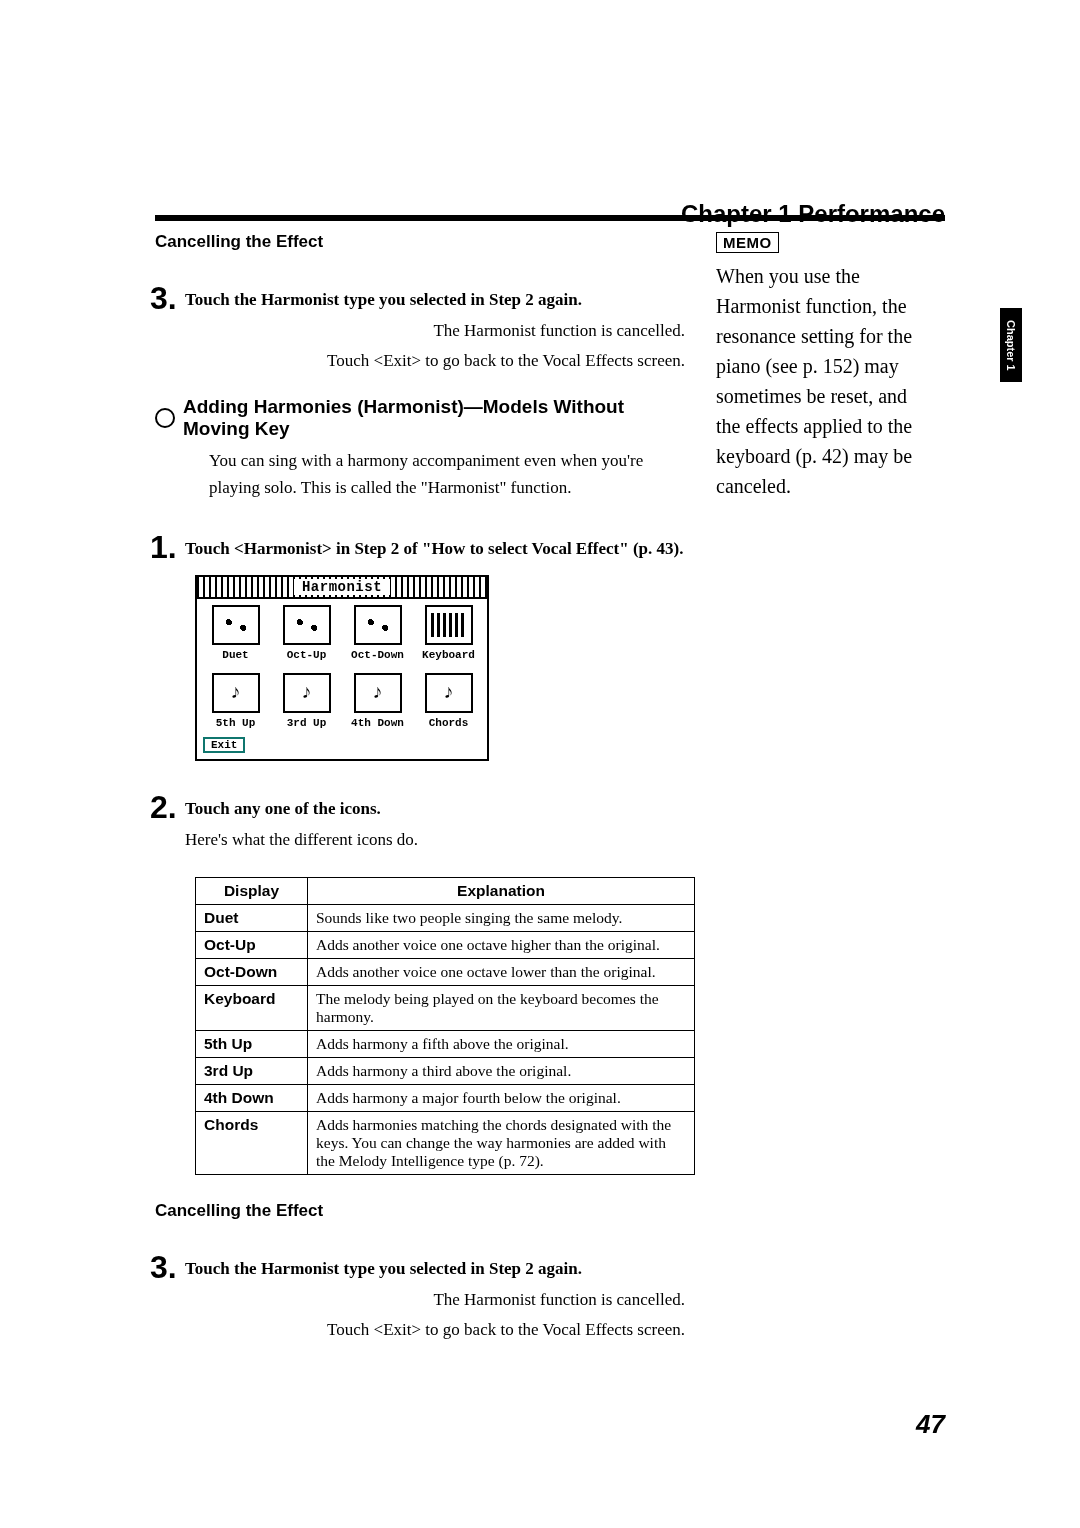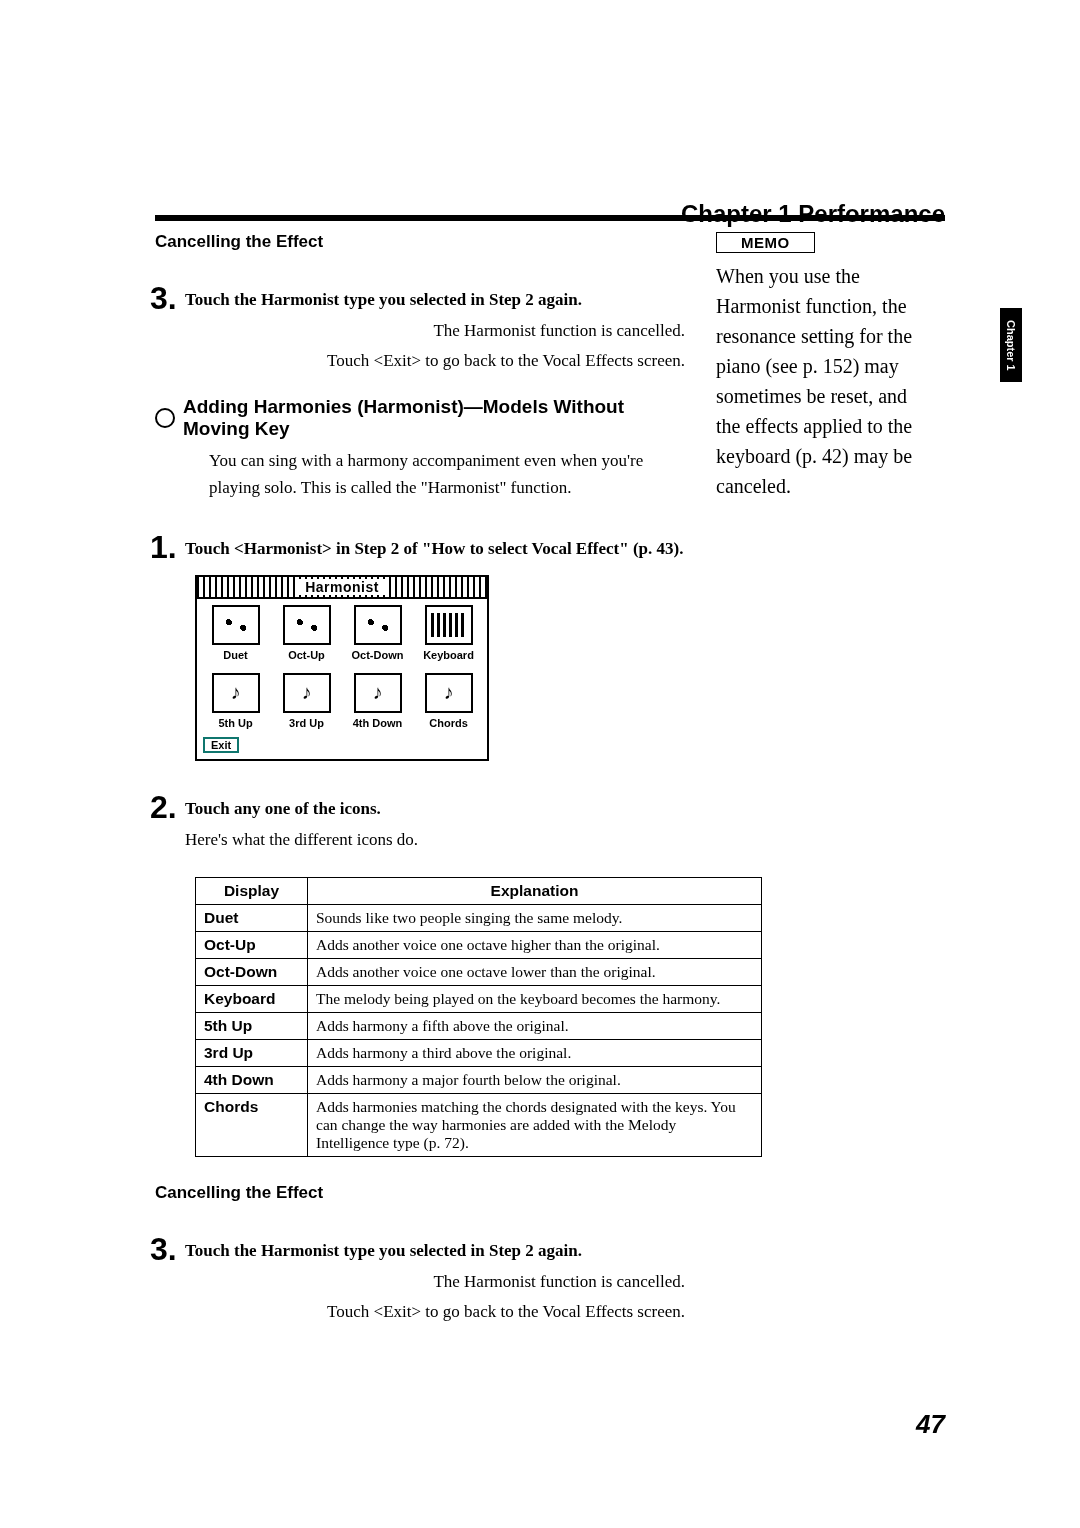--- a/index.html
+++ b/index.html
@@ -44,21 +44,21 @@
     position: absolute;
     top: 232px;
     left: 716px;
     width: 200px;
   }
   .memo-label {
     font-family: Arial, Helvetica, sans-serif;
     font-weight: bold;
     font-size: 15px;
     border: 1.5px solid #000;
-    padding: 1px 24px;
+    padding: 1px 6px;
     display: inline-block;
     letter-spacing: .5px;
   }
   .memo-text {
     font-size: 20px;
     line-height: 1.5;
     margin-top: 8px;
   }
   .side-tab {
     position: absolute;
@@ -138,21 +138,21 @@
     border:2px solid #000;
     border-radius:50%;
     flex:0 0 auto;
   }
 
   
   .lcd {
     margin: 10px 0 6px 40px;
     width: 290px;
     border: 2px solid #000;
-    font-family: Liberation Sans, sans-serif;
+    font-family: Liberation Mono, monospace;
     font-weight: bold;
     background: #fff;
   }
   .lcd-title {
     text-align: center;
     font-size: 14px;
     letter-spacing: .5px;
     border-bottom: 2px solid #000;
     padding: 2px 0;
     background: repeating-linear-gradient(90deg,#000,#000 2px,#fff 2px,#fff 6px);
@@ -209,21 +209,21 @@
     border:2px solid #0f766e;
     display:inline-block;
     padding:0 6px;
     font-size:11px;
   }
 
   
   table.expl {
     margin: 24px 0 0 40px;
     border-collapse: collapse;
-    width: 567px;
+    width: 500px;
     font-size: 15.5px;
   }
   table.expl th, table.expl td {
     border: 1px solid #000;
     padding: 4px 8px;
     text-align: left;
     vertical-align: top;
   }
   table.expl th {
     font-family: Arial, Helvetica, sans-serif;

